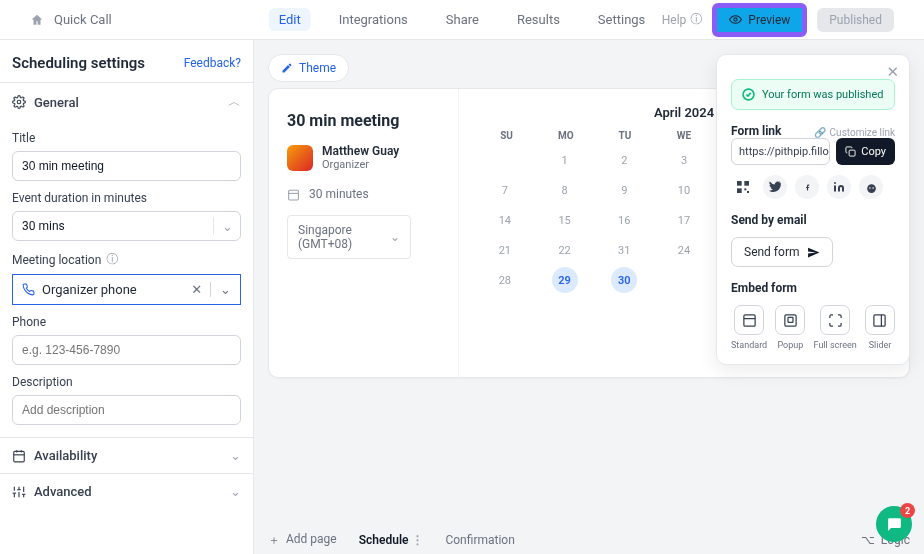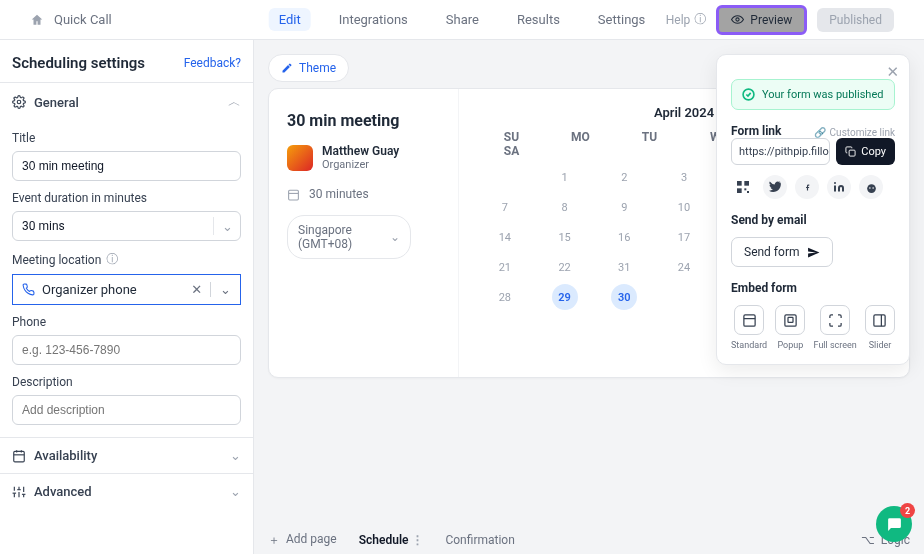--- a/index.html
+++ b/index.html
@@ -3,21 +3,21 @@
 <meta charset="utf-8">
 <style>
 * { box-sizing: border-box; margin: 0; padding: 0; }
 body { font-family: -apple-system, BlinkMacSystemFont, "Segoe UI", Roboto, sans-serif; font-size: 13px; color: #1f2937; background: #fff; width: 924px; height: 554px; overflow: hidden; position: relative; }
 .topbar { height: 40px; border-bottom: 1px solid #e5e7eb; display: flex; align-items: center; padding: 0 30px; gap: 12px; background:#fff; }
 .topbar .left { display: flex; align-items: center; gap: 10px; flex: 0 0 auto; }
 .topbar .tabs { display: flex; gap: 18px; position: absolute; left: 50%; transform: translateX(-50%); }
 .topbar .tab { font-size: 13px; color: #6b7280; padding: 4px 10px; border-radius: 6px; cursor: pointer; }
 .topbar .tab.active { background: #eef5ff; color: #2563eb; }
 .topbar .right { display: flex; align-items: center; gap: 10px; margin-left: auto; }
-.btn { display: inline-flex; align-items: center; gap: 6px; padding: 5px 12px; border-radius: 6px; font-size: 12px; cursor: pointer; border: 3px solid #8b5cf6; background: #a3a3a3; }
+.btn { display: inline-flex; align-items: center; gap: 6px; padding: 5px 12px; border-radius: 6px; font-size: 12px; cursor: pointer; border: 5px solid #8b5cf6; background: #0ea5e9; }
 .btn.pub { background: #e5e7eb; color: #9ca3af; border: none;}
 .crumb { color: #6b7280; font-size: 13px; }
 .help { color: #9ca3af; font-size: 12px; display:flex; align-items:center; gap:4px;}
 .page { display: flex; height: calc(554px - 40px); }
 .sidebar { width: 254px; border-right: 1px solid #e5e7eb; background: #fff; display:flex; flex-direction:column; }
 .sb-head { display:flex; justify-content:space-between; align-items:center; padding: 14px 12px 10px; }
 .sb-title { font-size: 15px; font-weight: 600; }
 .fb { color:#2563eb; font-size:12px; cursor:pointer; }
 .section { border-top:1px solid #e5e7eb; padding: 10px 12px; }
 .section.hdr { display:flex; align-items:center; gap:4px; color:#374151; font-weight:500; font-size:13px; justify-content:space-between;}
@@ -33,26 +33,26 @@
 .main { flex:1; background:#f3f4f6; position:relative; padding: 14px; }
 .theme-btn { position:absolute; top:14px; left:14px; background:#fff; border:1px solid #e5e7eb; border-radius:16px; padding:6px 12px; font-size:12px; color:#2563eb; display:flex; align-items:center; gap:6px; cursor:pointer; z-index:3; }
 .canvas { background:#fff; border:1px solid #e5e7eb; border-radius:10px; margin-top:34px; height:290px; display:flex; box-shadow:0 1px 2px rgba(0,0,0,.03);}
 .mleft { width:190px; padding:22px 18px; border-right:1px solid #f3f4f6;}
 .mtitle { font-size:16px; font-weight:700; margin-bottom:14px;}
 .org { display:flex; gap:9px; align-items:center; margin-bottom:16px;}
 .avatar { width:26px; height:26px; border-radius:6px; background:linear-gradient(135deg,#f59e0b,#dc2626); }
 .orgname { font-size:12px; font-weight:600; }
 .orgrole { font-size:11px; color:#6b7280; }
 .mrow { display:flex; gap:9px; align-items:center; color:#6b7280; font-size:12px; margin-bottom:14px;}
-.tz { border:1px solid #e5e7eb; border-radius:17px; padding:7px 10px; font-size:12px; color:#6b7280; display:flex; justify-content:space-between; align-items:center; width:124px;}
+.tz { border:1px solid #e5e7eb; border-radius:4px; padding:7px 10px; font-size:12px; color:#6b7280; display:flex; justify-content:space-between; align-items:center; width:124px;}
 .cal { flex:1; padding:16px 18px; }
 .cal-head { display:flex; align-items:center; justify-content:center; gap:10px; position:relative; margin-bottom:10px;}
 .cal-head .nav { position:absolute; display:flex; gap:10px; right:0; color:#6b7280;}
 .cal-head .month { font-weight:600; font-size:13px;}
-.dow { display:grid; grid-template-columns:repeat(6,1fr); text-align:center; font-size:12px; font-weight:700; color:#6b7280; margin-bottom:6px;}
+.dow { display:grid; grid-template-columns:repeat(7,1fr); text-align:center; font-size:10px; font-weight:700; color:#6b7280; margin-bottom:6px;}
 .grid { display:grid; grid-template-columns:repeat(7,1fr); gap:4px; text-align:center; font-size:11px;}
 .day { height:26px; display:flex; align-items:center; justify-content:center; color:#9ca3af; position:relative;}
 .day.avail { background:#dbeafe; color:#2563eb; border-radius:50%; font-weight:600; width:26px; margin:0 auto;}
 .day.strong { background:#bfdbfe; color:#1d4ed8; border-radius:50%; font-weight:700; width:26px; margin:0 auto;}
 .dot { position:absolute; bottom:-1px; left:50%; transform:translateX(-50%); font-size:6px; color:#9ca3af;}
 .bottombar { position:absolute; bottom:4px; left:14px; right:14px; display:flex; align-items:center; gap:22px; font-size:12px; color:#6b7280;}
 .bottombar .add { display:flex; gap:6px; cursor:pointer;}
 .bottombar .stab { color:#111827; font-weight:600; position:relative; padding:3px 0;}
 .bottombar .more{color:#9ca3af;}
 .bottombar .logic { margin-left:auto; display:flex; gap:6px; cursor:pointer; }

